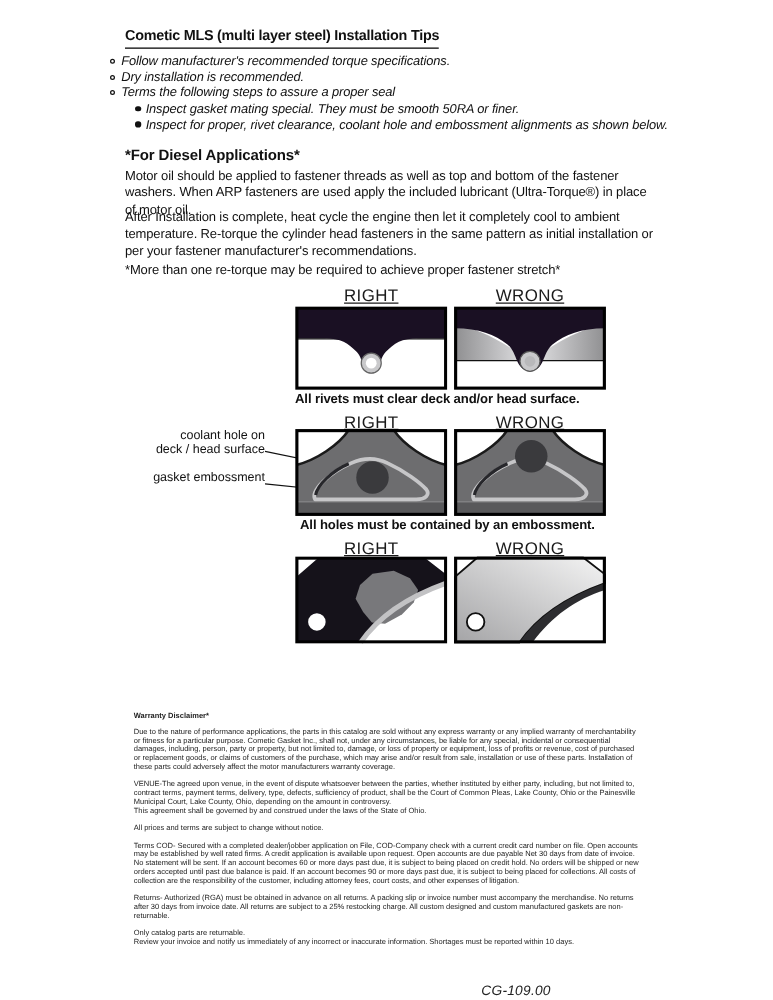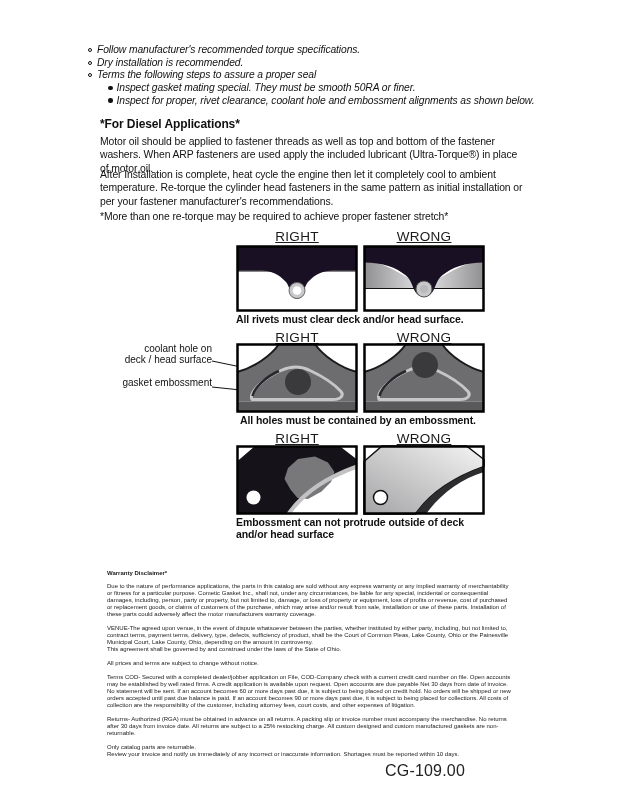--- a/index.html
+++ b/index.html
@@ -31,27 +31,28 @@
   .p2 { top: 168px; }
   .note { top: 210px; }
   .rw-label { width: 122px; text-align: center; font-size: 13.5px; letter-spacing: 0.3px; color: #1a1a1a; text-decoration: underline; }
   .caption { font-size: 10.5px; letter-spacing: -0.1px; color: #111; line-height: 11.5px; font-weight: bold; }
   .panel { position: absolute; }
   .side-label { font-size: 10px; line-height: 10.6px; text-align: right; width: 104px; left: 108px; color: #111; }
   .warranty { left: 107px; top: 570px; width: 407px; font-size: 6px; line-height: 7px; color: #222; }
   .warranty .wh { font-weight: bold; margin: 0 0 6px 0; }
   .warranty p { margin: 0 0 7px 0; }
   .warranty .tight { margin: 0; }
-  .footer { left: 385px; top: 762px; font-size: 16px; letter-spacing: 0.2px; color: #222; }
+  .footer { left: 385px; top: 787px; font-size: 11px; letter-spacing: 0.2px; color: #222; font-style: italic; }
 </style>
 </head>
 <body>
 
 <div class="page">
 
+  <div class="abs title">Cometic MLS (multi layer steel) Installation Tips</div>
 
   <div class="abs bullets">
     <div class="b-row"><span class="marker-open"></span><span>Follow manufacturer's recommended torque specifications.</span></div>
     <div class="b-row"><span class="marker-open"></span><span>Dry installation is recommended.</span></div>
     <div class="b-row"><span class="marker-open"></span><span>Terms the following steps to assure a proper seal</span></div>
     <div class="b-row b-sub"><span class="marker-filled"></span><span>Inspect gasket mating special.  They must be smooth 50RA or finer.</span></div>
     <div class="b-row b-sub"><span class="marker-filled"></span><span>Inspect for proper, rivet clearance, coolant hole and embossment alignments as shown below.</span></div>
   </div>
 
   <div class="abs diesel-heading">*For Diesel Applications*</div>
@@ -159,24 +160,20 @@
           <stop offset="1" stop-color="#a4a4a6"></stop>
       </linearGradient>
     </defs>
     <rect x="1.5" y="1.5" width="119" height="67" fill="#ffffff"></rect>
     <path fill="url(#gband)" stroke="#111" stroke-width="1.5" d="M19,1 H103.5 L121,14.5 V21.5 C93,31.5 68,46.5 52.5,69 L1,69 V16.5 Z"></path>
     <path fill="#2d2d30" d="M121,21.5 C93,31.5 68,46.5 52.5,69 L63,69 C78,48.5 98,34 121,27 Z"></path>
     <circle cx="17.5" cy="52.5" r="7" fill="#ffffff" stroke="#111" stroke-width="1.5"></circle>
     <rect x="1.5" y="1.5" width="119" height="67" fill="none" stroke="#000" stroke-width="2.5"></rect>
   </svg>
 
-  <div class="abs caption" style="left:236px;top:517px;width:250px">
-    <div>Embossment can not protrude outside of deck</div>
-    <div>and/or head surface</div>
-  </div>
 
   <div class="abs warranty">
     <p class="wh">Warranty Disclaimer*</p>
     <p>Due to the nature of performance applications, the parts in this catalog are sold without any express warranty or any implied warranty of merchantability or fitness for a particular purpose.  Cometic Gasket Inc., shall not, under any circumstances, be liable for any special, incidental or consequential damages, including, person, party or property, but not limited to, damage, or loss of property or equipment, loss of profits or revenue, cost of purchased or replacement goods, or claims of customers of the purchase, which may arise and/or result from sale, installation or use of these parts.  Installation of these parts could adversely affect the motor manufacturers warranty coverage.</p>
     <p class="tight">VENUE-The agreed upon venue, in the event of dispute whatsoever between the parties, whether instituted by either party, including, but not limited to, contract terms, payment terms, delivery, type, defects, sufficiency of product, shall be the Court of Common Pleas, Lake County, Ohio or the Painesville Municipal Court, Lake County, Ohio, depending on the amount in controversy.</p>
     <p>This agreement shall be governed by and construed under the laws of the State of Ohio.</p>
     <p>All prices and terms are subject to change without notice.</p>
     <p>Terms COD- Secured with a completed dealer/jobber application on File, COD-Company check with a current credit card number on file.  Open accounts may be established by well rated firms.  A credit application is available upon request.  Open accounts are due payable Net 30 days from date of invoice.  No statement will be sent.  If an account becomes 60 or more days past due, it is subject to being placed on credit hold.  No orders will be shipped or new orders accepted until past due balance is paid.  If an account becomes 90 or more days past due, it is subject to being placed for collections.  All costs of collection are the responsibility of the customer, including attorney fees, court costs, and other expenses of litigation.</p>
     <p>Returns- Authorized (RGA) must be obtained in advance on all returns.  A packing slip or invoice number must accompany the merchandise.  No returns after 30 days from invoice date.  All returns are subject to a 25% restocking charge.  All custom designed and custom manufactured gaskets are non-returnable.</p>
     <p class="tight">Only catalog parts are returnable.</p>

